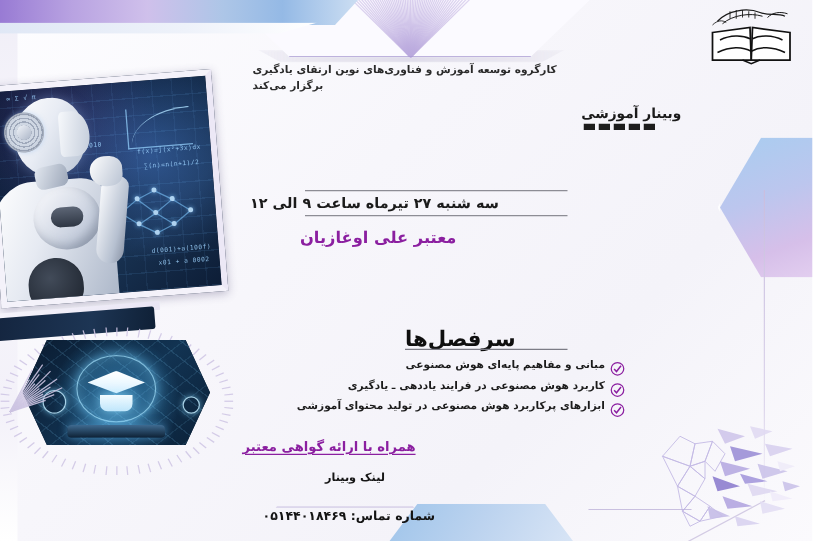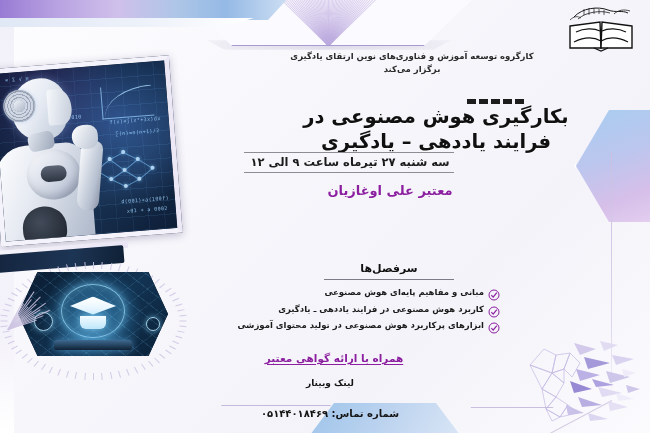--- a/index.html
+++ b/index.html
@@ -312,21 +312,21 @@
   #hex-bottom-line2 {
     left:452px; bottom:-30px; width:120px; height:56px;
     clip-path:polygon(16% 0,84% 0,100% 50%,84% 100%,16% 100%,0 50%);
     box-shadow:inset 0 0 0 1px #c9c0e0;
   }
 
   
   #logo { position:absolute; right:12px; top:4px; width:74px; height:48px; }
 
   
-  .txt { position:absolute; direction:rtl; text-align:center; }
+  .txt { position:absolute; direction:rtl; text-align:left; }
 
   #org-line {
     right:28px; top:50px; width:420px;
     font-size:8.5px; line-height:1.55; color:#2a2a2a; font-weight:600;
   }
 
   #webinar-label {
     right:30px; top:84px; width:230px;
     font-size:11px; font-weight:bold; color:#1a1a1a;
     text-align:center; letter-spacing:0;
@@ -362,21 +362,21 @@
     font-size:13px; font-weight:bold; color:#8b1fa0;
   }
 
   #cred {
     right:28px; top:212px; width:420px;
     font-size:8px; line-height:1.85; color:#222; font-weight:600;
   }
 
   #topics-title {
     right:196px; top:262px; width:130px;
-    font-size:11px; font-weight:bold; color:#0f0f0f;
+    font-size:17px; font-weight:bold; color:#0f0f0f;
   }
   #topics-rule {
     position:absolute; right:196px; top:279px; width:130px; height:1px;
     background:#7c7c86;
   }
 
   #topics-list {
     position:absolute; right:150px; top:285px; width:330px;
     direction:rtl;
   }
@@ -684,30 +684,29 @@
       <path d="M12 28 C20 24, 30 24, 36 27"></path>
       <path d="M62 28 C54 24, 44 24, 38 27"></path>
       <path d="M10 38 C20 33, 30 33, 37 37 C44 33, 54 33, 64 38"></path>
     </g>
     <path d="M30 44 L37 47 L44 44" stroke="#111" fill="none" stroke-width="1.2"></path>
   </svg>
 
   <div class="txt" id="org-line" style="white-space:pre-line;">کارگروه توسعه آموزش و فناوری‌های نوین ارتقای یادگیری
 برگزار می‌کند</div>
 
+  <div class="txt" id="webinar-label">وبینار آموزشی</div>
   <div id="webinar-dashes">
     <i></i>
       <i></i>
       <i></i>
       <i></i>
       <i></i>
   </div>
 
-  <div class="txt" id="main-title" style="white-space:pre-line;">بکارگیری هوش مصنوعی در
-فرایند یاددهی – یادگیری</div>
 
   <div id="date-rule"></div>
   <div class="txt" id="date-line">سه شنبه ۲۷ تیرماه ساعت ۹ الی ۱۲</div>
   <div id="date-rule2"></div>
 
   <div class="txt" id="speaker">معتبر علی اوغازیان</div>
 
 
   <div class="txt" id="topics-title">سرفصل‌ها</div>
   <div id="topics-rule"></div>

